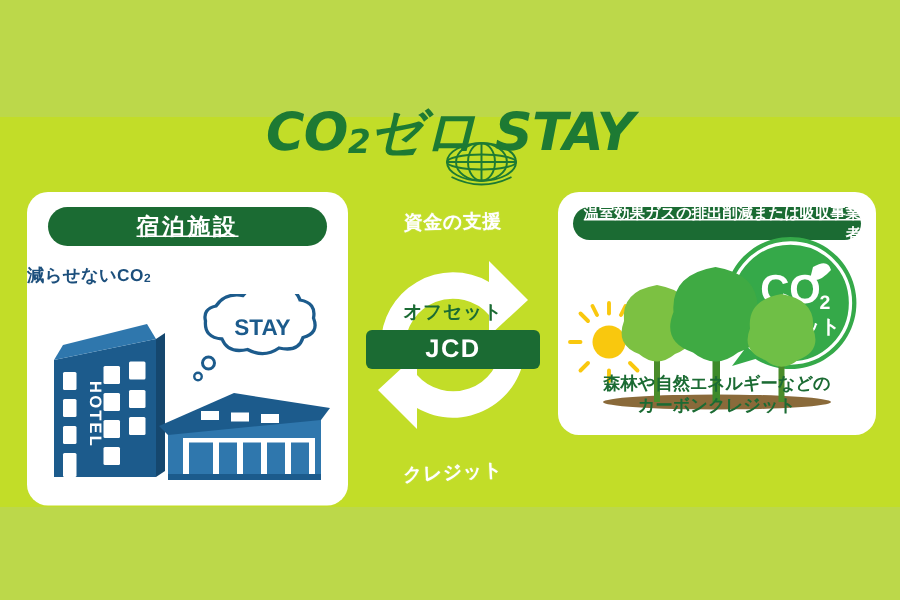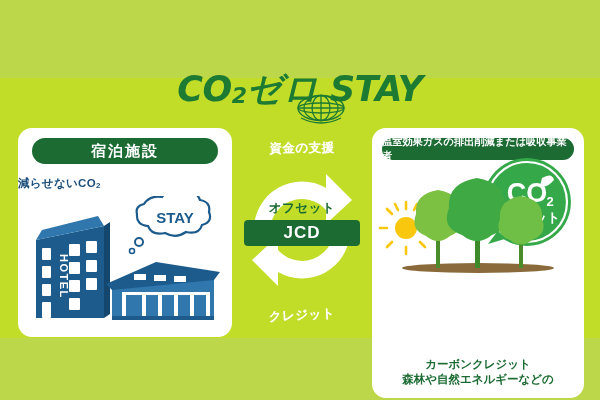--- a/index.html
+++ b/index.html
@@ -32,26 +32,26 @@
   .globe {
     position:absolute; left:118px; top:22px; width:52px; height:30px;
     pointer-events:none;
   }
   
   .card {
     position:absolute; background:#ffffff; border-radius:14px;
     overflow:hidden;
   }
   #card-left  { left:18px;  top:128px; width:214px; height:209px; }
-  #card-right { left:372px; top:128px; width:212px; height:270px; }
+  #card-right { left:372px; top:128px; width:212px; height:162px; }
 
   .card-header {
     margin:10px auto 0; border-radius:16px; background:#1b6b33;
-    color:#ffffff; text-align:left; font-weight:bold;
-    display:flex; align-items:center; justify-content:center;
+    color:#ffffff; text-align:right; font-weight:bold;
+    display:flex; align-items:center; justify-content:center;text-decoration:underline;
   }
   #header-left  { width:186px; height:26px; font-size:15px; letter-spacing:2px; }
   #header-right { width:192px; height:22px; font-size:10.2px; letter-spacing:0px; }
 
   .sub-note {
     text-align:left; font-size:11.5px; font-weight:bold;
     color:#1c4f7c; margin-top:12px; letter-spacing:0.3px;
   }
   .sub-note .n { font-size:8px; vertical-align:-1px; }
 
@@ -241,17 +241,17 @@
         <path d="M101 22 q30 5 28 30 q8 20 -13 27 q-15 12 -30 0 q-21 -7 -13 -27 q-2 -25 28 -30 Z" fill="#3faa43"></path>
       </g>
       <g>
         <rect x="143" y="86" width="4" height="26" fill="#4a8c2a"></rect>
         <path d="M145 80 l-9 -9 M145 80 l9 -9" stroke="#4a8c2a" stroke-width="3.5" fill="none"></path>
         <path d="M145 40 q23 4 21 23 q6 15 -10 21 q-11 9 -22 0 q-16 -6 -10 -21 q-2 -19 21 -23 Z" fill="#6fbf46"></path>
       </g>
     </svg>
 
     <div class="caption">
+      <div>森林や自然エネルギーなどの</div>
       <div>カーボンクレジット</div>
-      <div>森林や自然エネルギーなどの</div>
     </div>
   </div>
 </div>
 
 </body></html>

